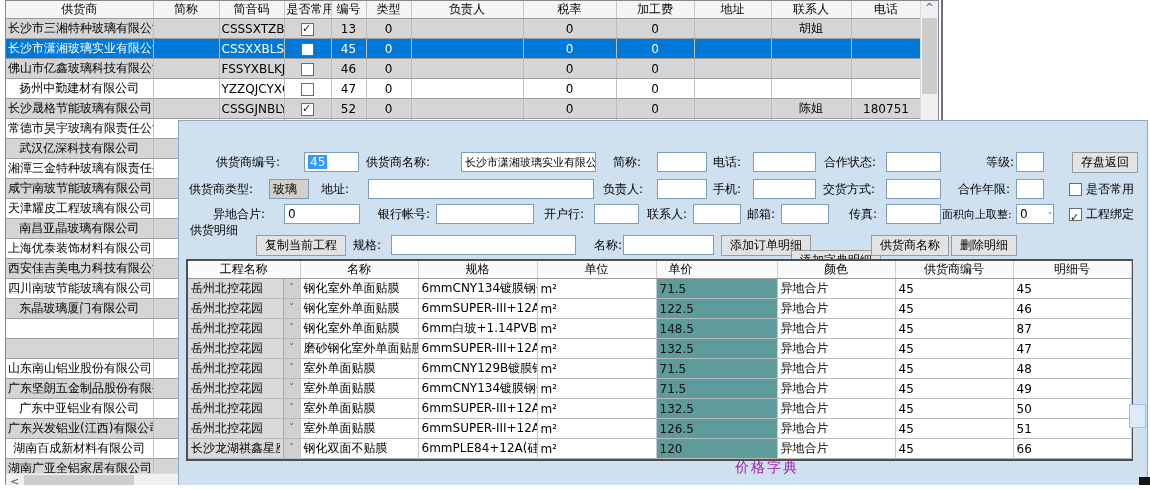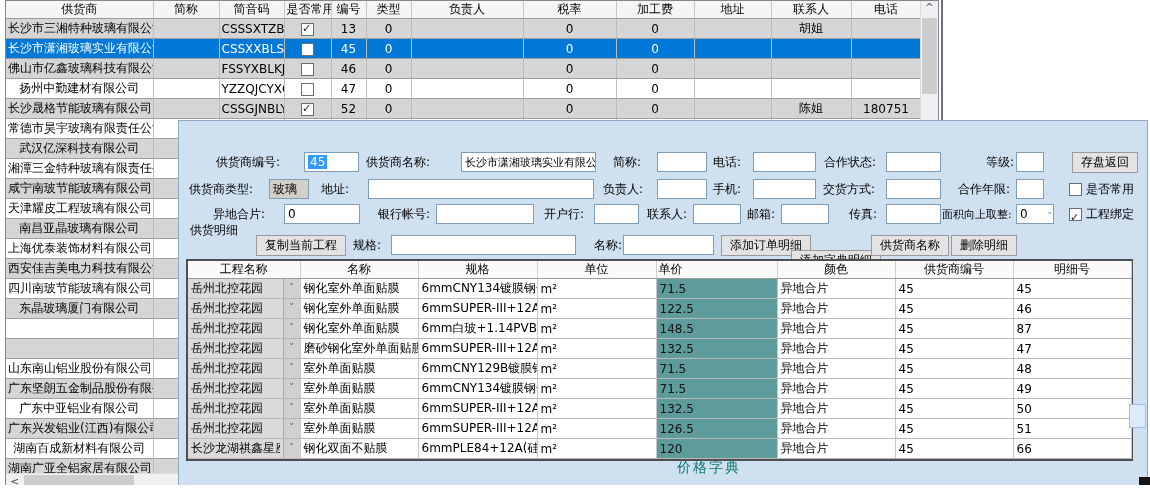--- a/index.html
+++ b/index.html
@@ -47,30 +47,30 @@
   .cbrow{position:absolute;height:21px;line-height:21px;white-space:nowrap;}
   .cbrow .cb{margin-right:4px;}
   .combo{position:absolute;height:20px;background:#fff;border:1px solid #7f9db9;box-sizing:border-box;
          line-height:18px;padding:0 14px 0 3px;}
   .combo .arr{position:absolute;right:1px;top:2px;font-size:9px;color:#4f74a8;}
 
   
   .dgrid{position:absolute;left:7px;top:110px;width:947px;background:#fff;border:2px solid #4f4f4f;box-sizing:border-box;}
   .dgrid table{border-collapse:collapse;table-layout:fixed;width:943px;}
   .dgrid th{height:17px;font-weight:normal;background:#fafafa;border-right:1px solid #cfcfcf;
-            border-bottom:1px solid #9b9b9b;padding:0 2px;overflow:hidden;white-space:nowrap;}
+            border-bottom:1px solid #9b9b9b;padding:0 12px;overflow:hidden;white-space:nowrap;}
   .dgrid td{height:19px;border-right:1px solid #c9c9c9;border-bottom:1px solid #b9b9b9;
             padding:0 3px;text-align:left;overflow:hidden;white-space:nowrap;}
   .dgrid td.price{background:#5e9c9c;color:#111;}
   .dgrid td.project{background:#dadada;padding:0;position:relative;}
   .dgrid td.project .ptext{display:inline-block;padding:0 3px;max-width:86px;overflow:hidden;white-space:nowrap;vertical-align:top;line-height:19px;}
   .dgrid td.project .dd{position:absolute;right:0;top:0;bottom:0;width:16px;background:#d0d0d0;
         border-left:1px solid #a9a9a9;text-align:center;line-height:17px;font-size:9px;color:#444;}
-  .footer-red{position:absolute;top:310px;left:440px;width:180px;text-align:center;
-              color:#0f766e;font-size:14px;letter-spacing:2px;}
+  .footer-red{position:absolute;top:310px;left:440px;width:180px;text-align:right;
+              color:#a21caf;font-size:14px;letter-spacing:2px;}
   .dlg-vthumb{position:absolute;left:950px;top:255px;width:17px;height:24px;background:#dcebfb;border:1px solid #9ec1e8;box-sizing:border-box;}
   .artifact{position:absolute;left:1139px;top:477px;width:11px;height:12px;background:#161616;}
 </style>
 </head>
 <body>
 
 <div class="canvas">
 
   <div class="bg-table">
     <table>

